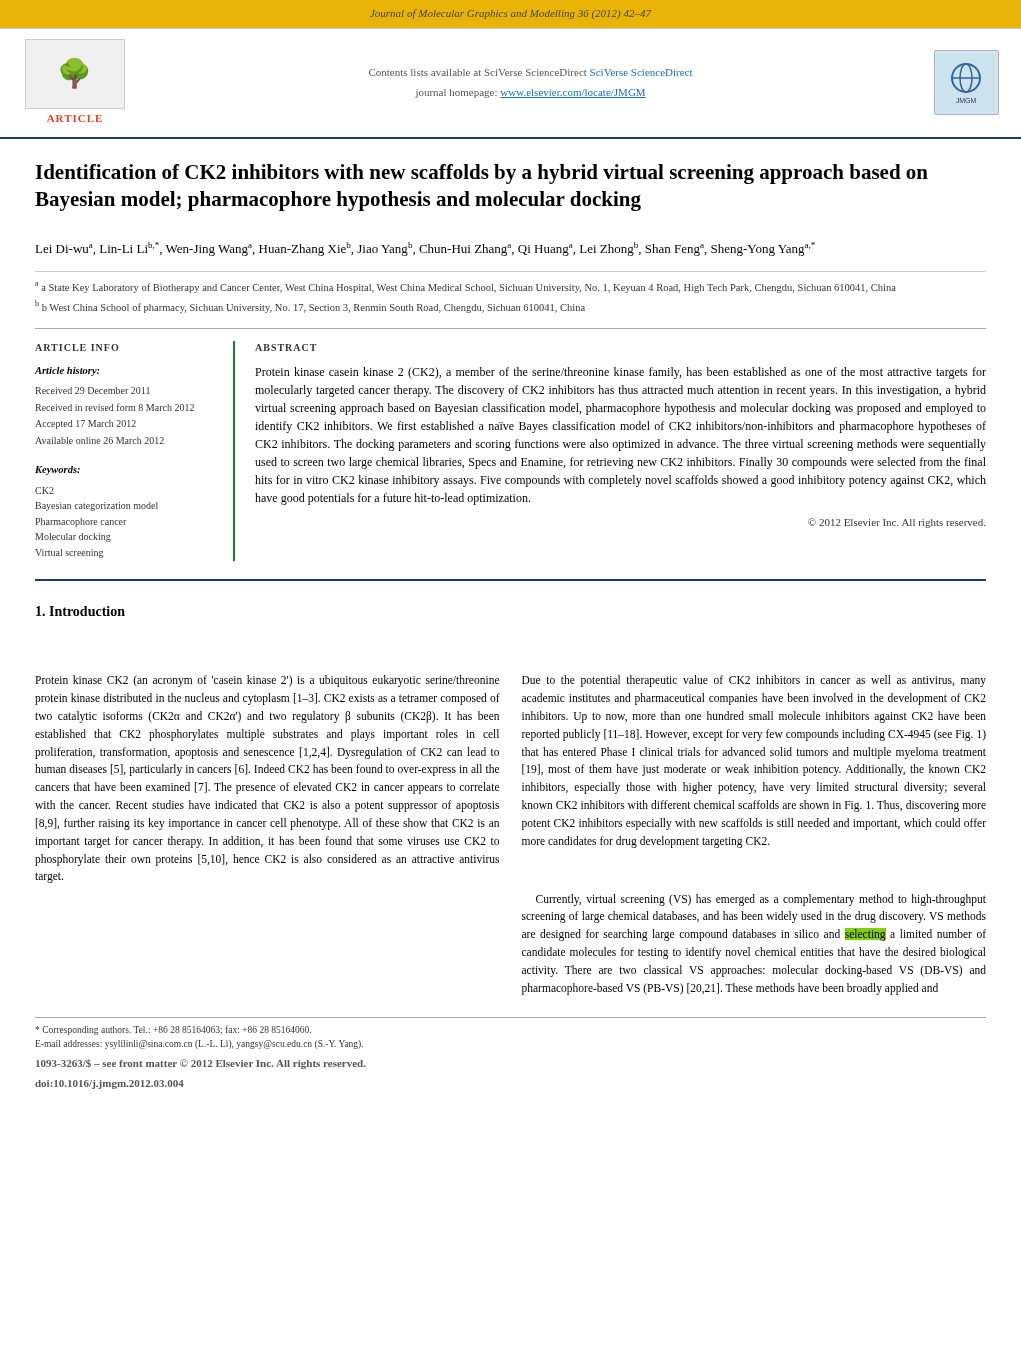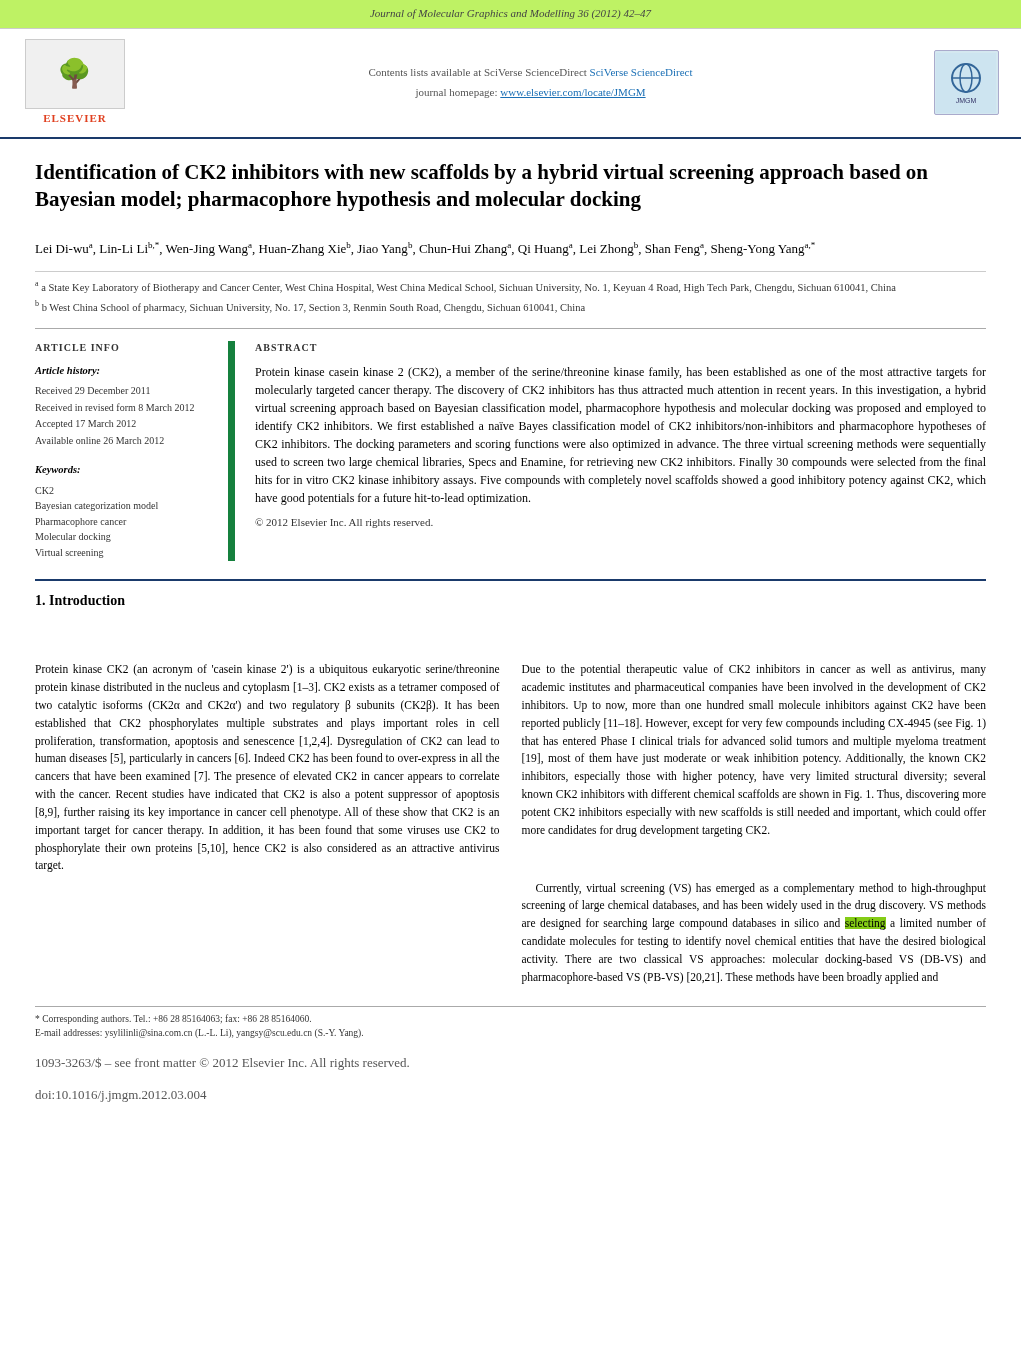--- a/index.html
+++ b/index.html
@@ -12,21 +12,21 @@
       font-size: 13px;
       line-height: 1.45;
     }
     .page-wrapper {
       width: 1021px;
       background: #fff;
       padding: 0;
     }
     
     .journal-top-bar {
-      background: #bef264;
+      background: #eab308;
       border-bottom: 1px solid #ccc;
       padding: 6px 20px;
       text-align: center;
       font-size: 11px;
       color: #444;
       font-style: italic;
     }
     
     .journal-header {
       display: flex;
@@ -149,21 +149,21 @@
     .two-col {
       display: flex;
       gap: 20px;
       margin-top: 12px;
       border-top: 1px solid #aaa;
       padding-top: 12px;
     }
     .left-col {
       width: 200px;
       flex-shrink: 0;
-      border-right: 7px solid #15803d;
+      border-right: 2px solid #15803d;
       padding-right: 14px;
     }
     .right-col {
       flex: 1;
     }
     .section-header {
       font-size: 10px;
       font-weight: bold;
       letter-spacing: 1px;
       color: #333;
@@ -194,28 +194,29 @@
       font-size: 12px;
       line-height: 1.5;
       text-align: justify;
       color: #000;
     }
     .abstract-text p {
       margin-bottom: 6px;
     }
     .copyright-line {
       font-size: 11px;
+      text-align: right;
       color: #333;
       margin-top: 8px;
     }
     
     .intro-section {
       margin-top: 18px;
       border-top: 2px solid #1a3a6b;
-      padding-top: 10px;
+      padding-top: 21px;
     }
     .section-number-title {
       font-size: 14px;
       font-weight: bold;
       margin-bottom: 10px;
       color: #000;
     }
     .body-two-col {
       display: flex;
       gap: 22px;
@@ -246,44 +247,45 @@
     
     .footnote-section {
       border-top: 1px solid #aaa;
       margin-top: 12px;
       padding-top: 6px;
       font-size: 9.5px;
       color: #333;
       line-height: 1.4;
     }
     .doi-line {
-      font-size: 13px;
+      font-size: 11px;
       color: #555;
-      margin-top: 14px;
+      margin-top: 5px;
+      font-weight: bold;
     }
     .highlighted-text {
       background-color: #84cc16;
     }
   </style>
 </head>
 <body>
 
 <div class="page-wrapper">
 
   <div class="journal-top-bar">
     <span>Journal of Molecular Graphics and Modelling 36 (2012) 42–47</span>
   </div>
 
   <div class="journal-header">
 
     <div class="elsevier-logo">
       <div class="elsevier-logo-img">
         <span class="elsevier-tree">🌳</span>
       </div>
-      <div class="elsevier-text">ELSEVIER</div>
+      <div class="elsevier-text">ARTICLE</div>
     </div>
 
     <div class="journal-header-center">
       <div class="sciverse-line">
         <span>Contents lists available at SciVerse ScienceDirect</span>
         <a href="#" class="sciverse-link">SciVerse ScienceDirect</a>
       </div>
       <div class="journal-homepage">
         <span>journal homepage:</span>
         <a href="#" style="color:#1a6fb5;">www.elsevier.com/locate/JMGM</a>

